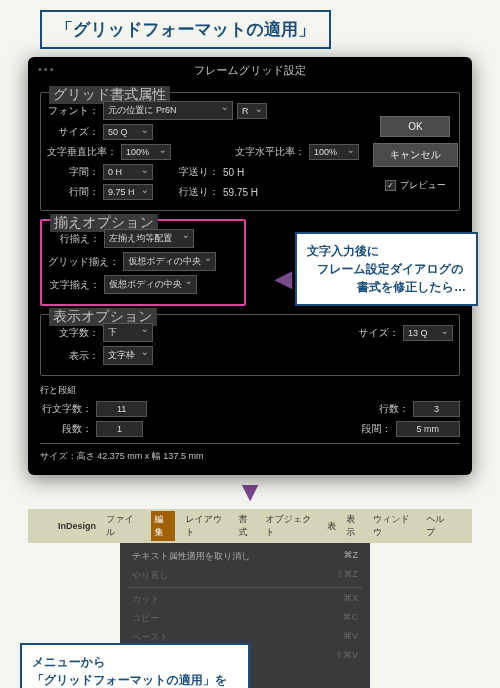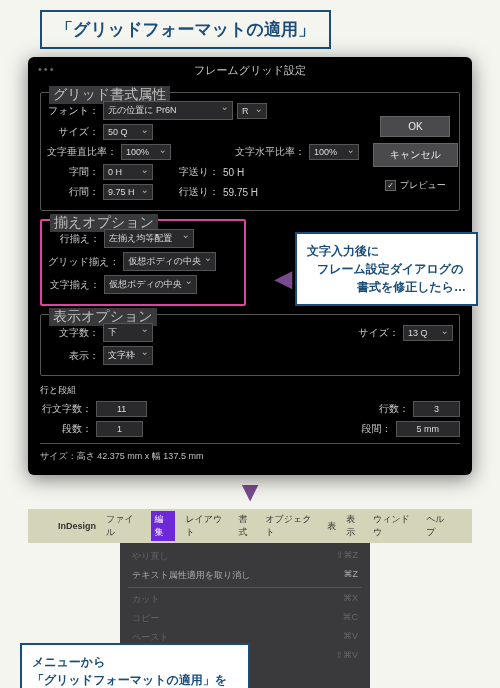--- a/index.html
+++ b/index.html
@@ -27,21 +27,21 @@
 .check .box{width:11px;height:11px;background:#2a2a2c;border:1px solid #666;display:flex;align-items:center;justify-content:center;color:#ddd;font-size:8px}
 .highlight{border:2px solid #d946a0 !important}
 .callout{position:absolute;background:#fff;border:2px solid #1a4d7a;padding:8px 10px;color:#1a4d7a;font-size:12px;font-weight:bold;line-height:1.5;z-index:10}
 .arrow-left{position:absolute;left:-22px;top:40%;color:#7a4a8f;font-size:22px}
 .hr{border:none;border-top:1px solid #555;margin:6px 0}
 .footer{font-size:9px;color:#c0c0c0;margin-top:4px}
 .arrow-down{text-align:center;color:#7a4a8f;font-size:28px;margin:6px 0;line-height:0.8}
 .menubar{background:#d4d4b8;display:flex;align-items:center;padding:2px 20px;gap:10px;font-size:9px;margin:0 18px}
 .menubar span{color:#333}
 .menubar .bold{font-weight:bold}
-.menubar .active{background:#6d28d9;color:#fff;padding:2px 4px}
+.menubar .active{background:#a16207;color:#fff;padding:2px 4px}
 .menu{background:#3a393c;margin:0 18px 0 110px;color:#aaa;font-size:9px;padding:4px 0;position:relative;width:250px}
 .menu-item{display:flex;justify-content:space-between;padding:3px 12px}
 .menu-item.dim{color:#666}
 .menu hr{border:none;border-top:1px solid #555;margin:2px 8px}
 .gap{flex:1}
 </style>
 </head>
 <body>
 
 <div class="page">
@@ -164,27 +164,27 @@
 <span>レイアウト</span>
 <span>書式</span>
 <span>オブジェクト</span>
 <span>表</span>
 <span>表示</span>
 <span>ウィンドウ</span>
 <span>ヘルプ</span>
 </div>
 
 <div class="menu">
-<div class="menu-item dim">
-        <span>やり直し</span>
-        <span>⇧⌘Z</span>
-      </div>
 <div class="menu-item">
         <span>テキスト属性適用を取り消し</span>
         <span>⌘Z</span>
+      </div>
+<div class="menu-item dim">
+        <span>やり直し</span>
+        <span>⇧⌘Z</span>
       </div>
 <hr>
 <div class="menu-item dim">
         <span>カット</span>
         <span>⌘X</span>
       </div>
 <div class="menu-item dim">
         <span>コピー</span>
         <span>⌘C</span>
       </div>

